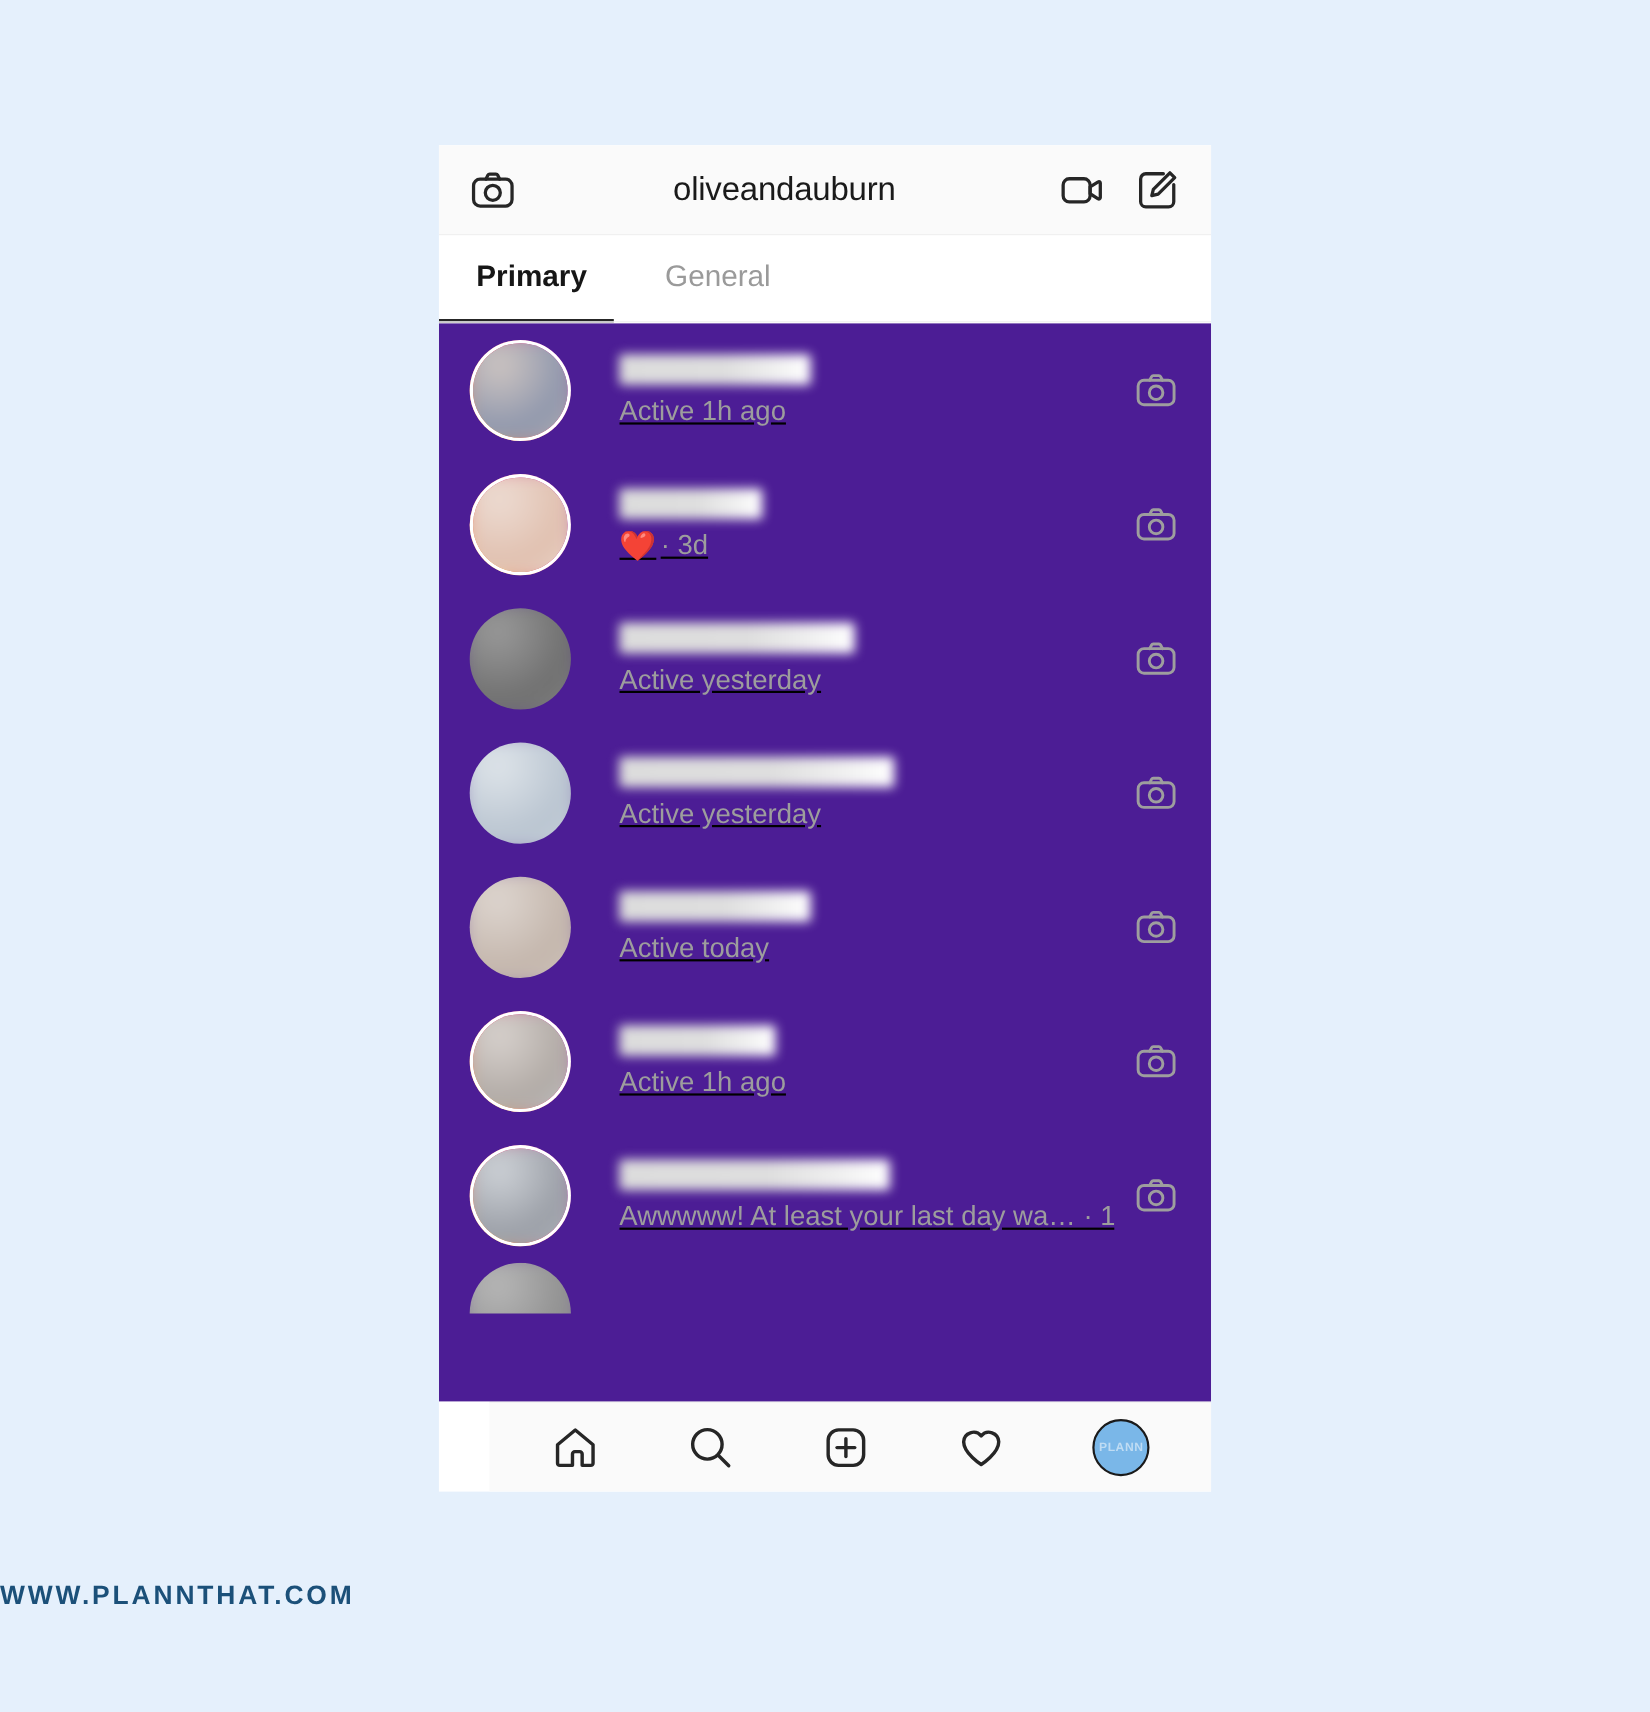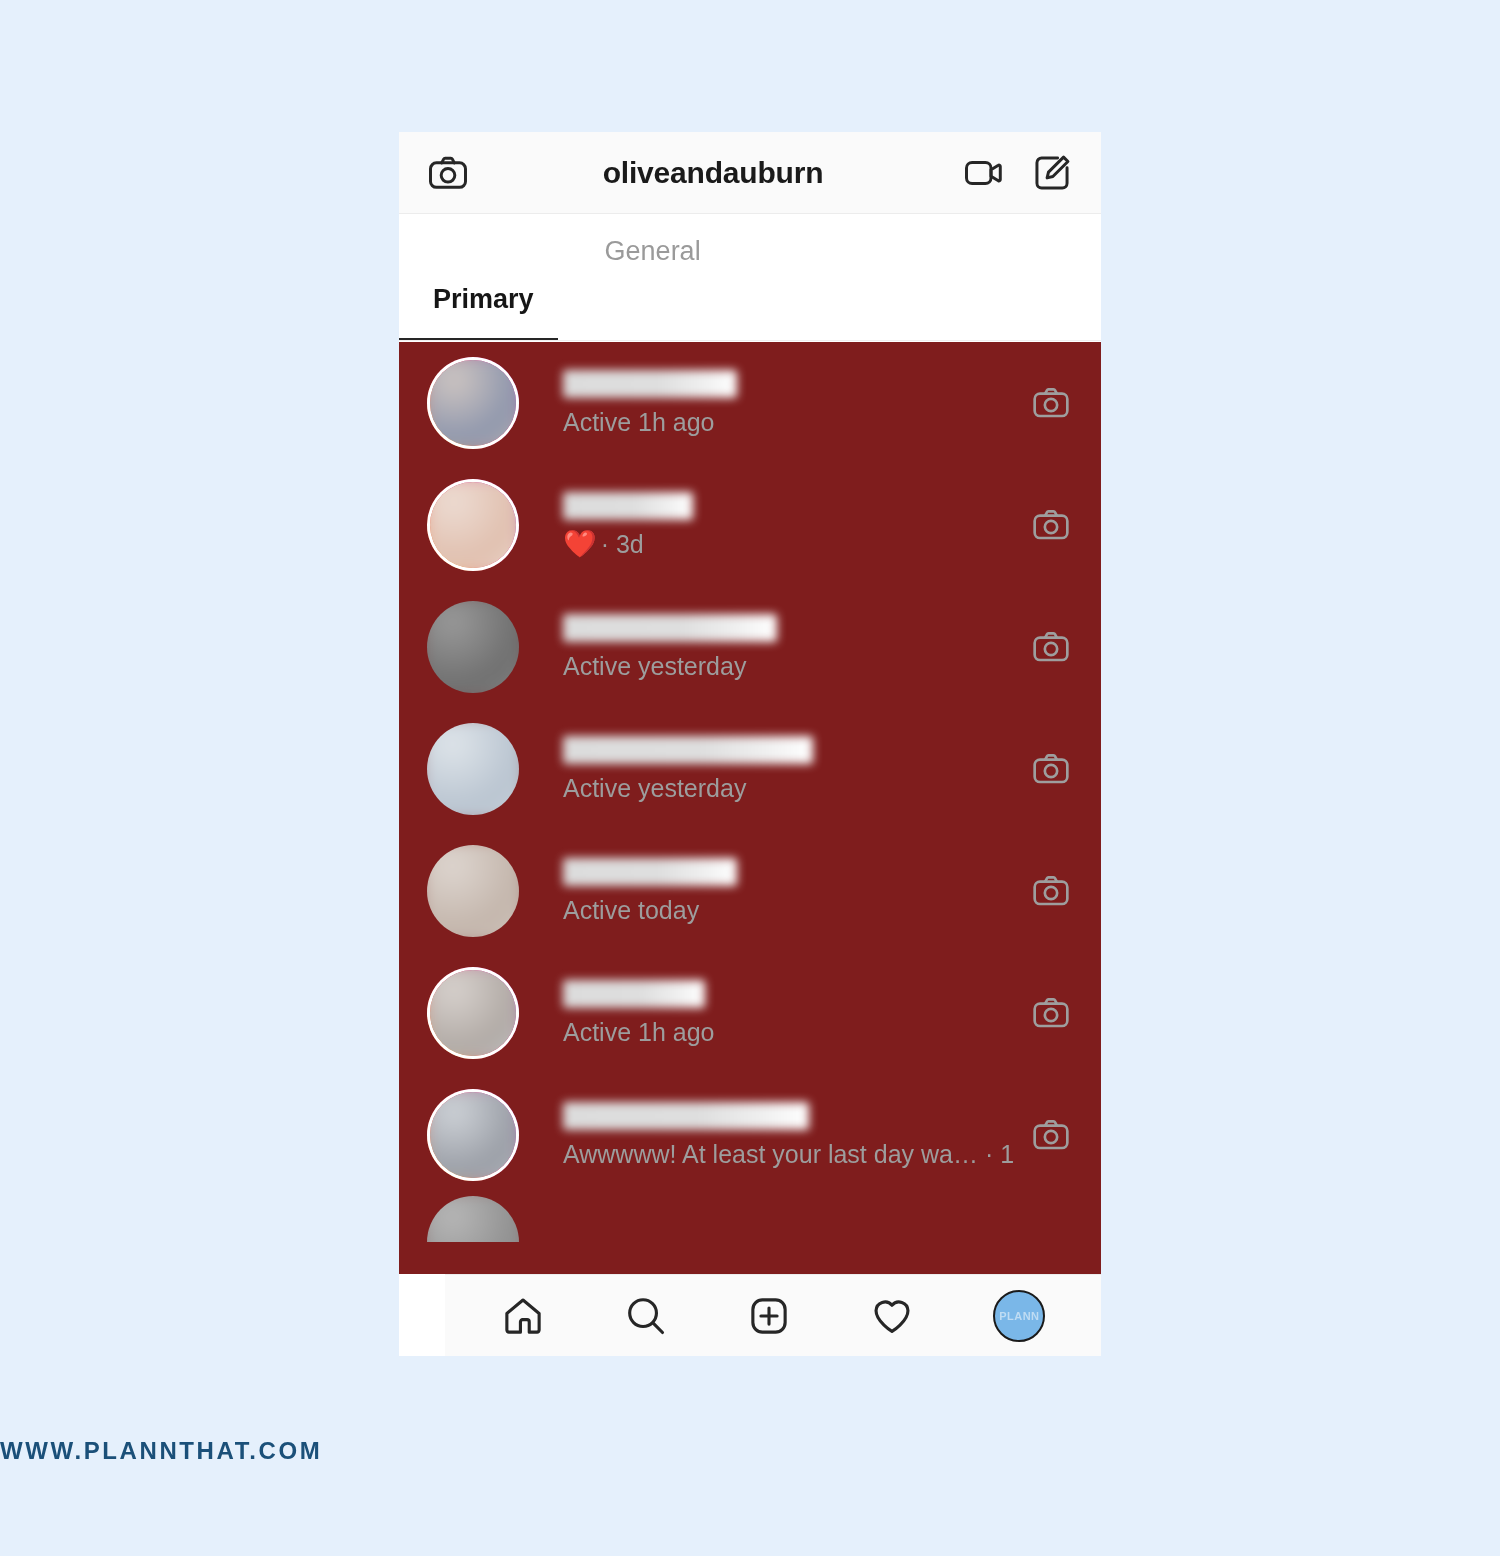--- a/index.html
+++ b/index.html
@@ -36,21 +36,21 @@
     border-bottom: 1px solid #ececec;
     display: flex;
     align-items: center;
     padding: 0 28px;
     box-sizing: border-box;
   }
   #header-title {
     flex: 1;
     text-align: center;
     font-size: 30px;
-    font-weight: 700;
+    font-weight: 400;
     color: #1a1a1a;
     letter-spacing: -0.2px;
     margin-left: -6px;
   }
   .hdr-icon { display: flex; align-items: center; justify-content: center; }
   #hdr-video { margin-right: 26px; }
 
   
   #search-wrap {
     padding: 18px 22px 0 22px;
@@ -87,43 +87,44 @@
     padding-top: 22px;
   }
   .tab {
     font-size: 27px;
     padding: 0 0 26px 0;
     color: #9a9a9a;
     cursor: pointer;
     white-space: nowrap;
   }
   .tab.active { color: #161616; font-weight: 700; }
-  #tab-primary { margin-left: 34px; margin-top: 48px; }
+  #tab-primary { margin-left: 34px; }
   #tab-general { margin-left: 71px; }
   #tabs::after {
     content: "";
     position: absolute;
     left: 0; bottom: 0;
     width: 159px;
     height: 3px;
     background: #262626;
   }
   #tabs-rule {
     height: 1px;
     background: #efefef;
     position: relative;
     top: -1px;
   }
 
   
   #list {
     flex: 1;
     overflow: hidden;
-    background: #7f1d1d;
-    position: relative;
+    background: #4c1d95;
+    position: relative;
+    text-decoration: underline;
   }
   .row {
     height: 122px;
     display: flex;
     align-items: center;
     padding: 0 30px 0 28px;
     box-sizing: border-box;
     cursor: pointer;
   }
   .avatar-wrap {

